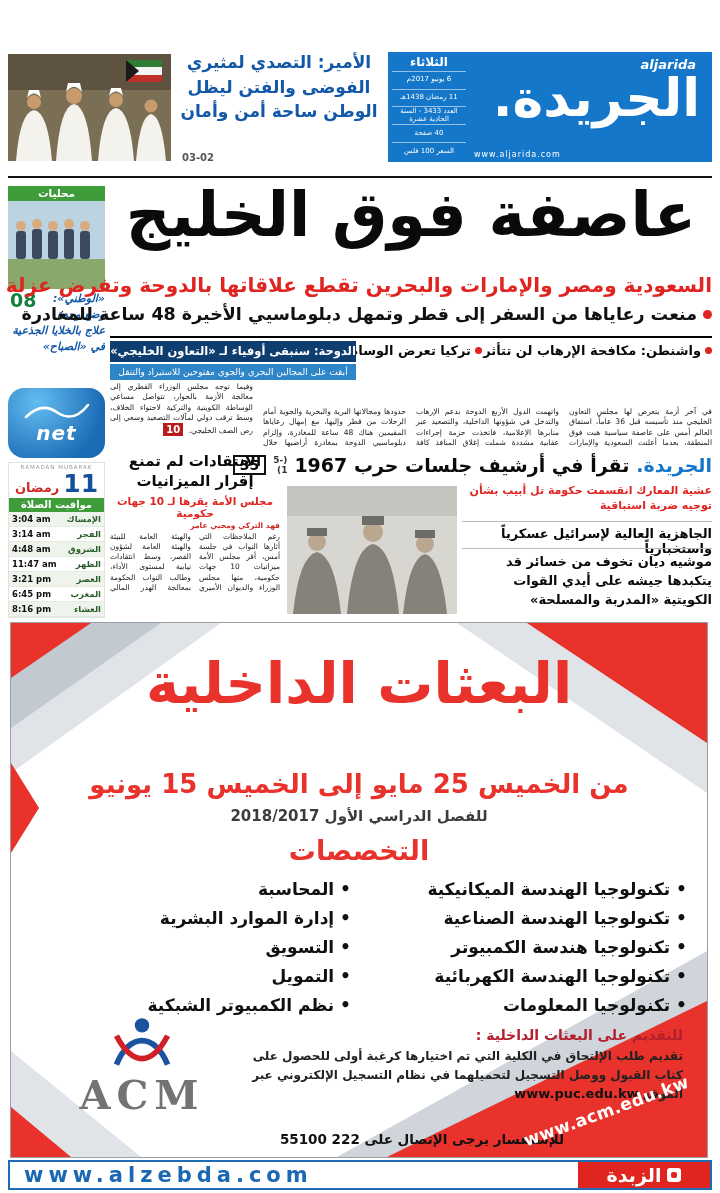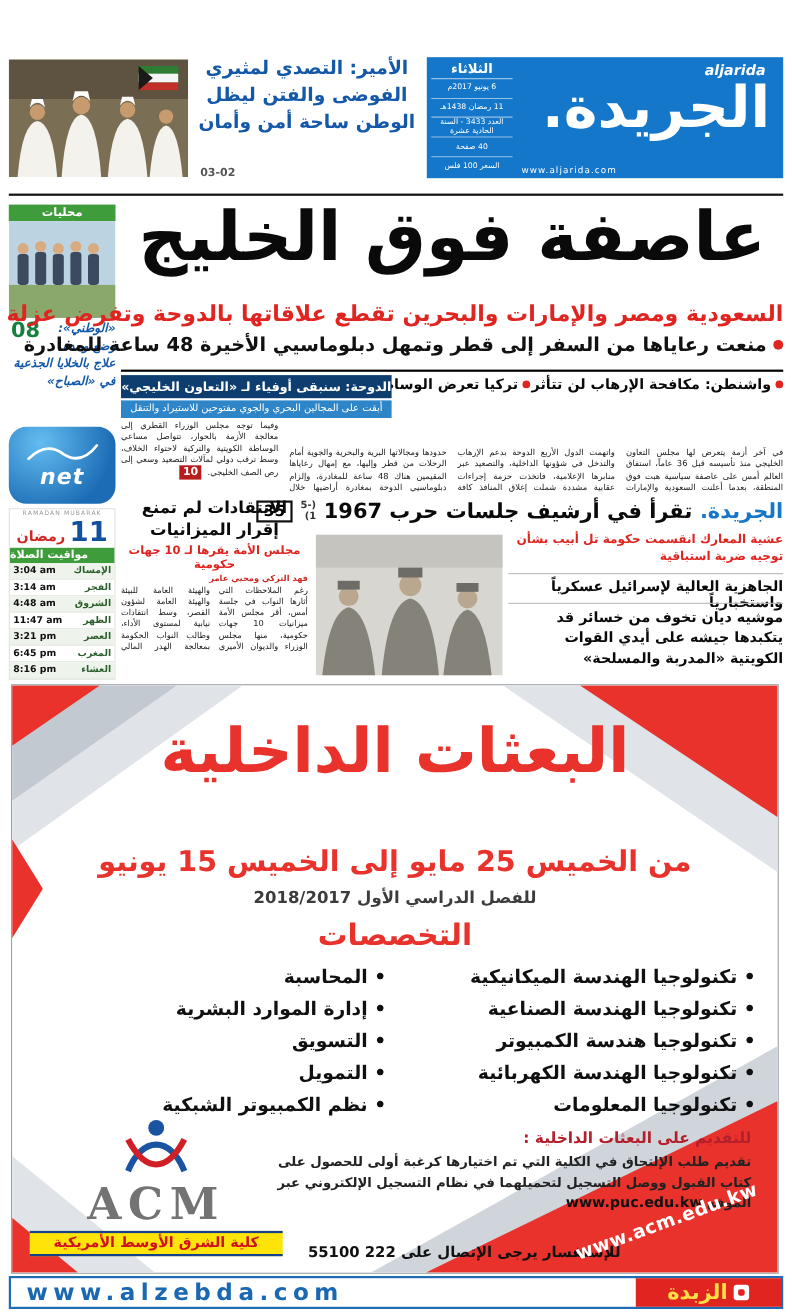--- a/index.html
+++ b/index.html
@@ -37,21 +37,21 @@
   .net { position: absolute; left: 8px; top: 388px; width: 97px; height: 70px; border-radius: 16px;
          background: radial-gradient(circle at 30% 20%, #63bdf0, #1c6cb5 75%);
          display: flex; flex-direction: column; align-items: center; justify-content: center; color: #fff; }
   .net-word { font-weight: 800; font-style: italic; font-size: 20px; letter-spacing: 1px; }
   .prayer { position: absolute; left: 8px; top: 462px; width: 97px; direction: rtl; font-size: 8.5px;
             border: 1px solid #dfe4dc; background: #fff; }
   .ram-small { text-align: center; font-size: 5.5px; color: #999; letter-spacing: 1px; padding-top: 1px; }
   .ram-line { display: flex; align-items: baseline; justify-content: center; gap: 4px; margin: 1px 0 2px; }
   .ram-day { color: #15509d; font-size: 25px; font-weight: 800; line-height: 1; }
   .ram-word { color: #cc2a24; font-size: 13px; font-weight: bold; }
-  .p-head { background: #3f9c3a; color: #fff; text-align: left; font-weight: bold; font-size: 10px;
+  .p-head { background: #3f9c3a; color: #fff; text-align: center; font-weight: bold; font-size: 10px;
             height: 14px; line-height: 14px; }
   .p-row { display: flex; justify-content: space-between; height: 15px; line-height: 15px; padding: 0 3px;
            border-bottom: 1px solid #e4eae1; }
   .p-rows .p-row:nth-child(odd) { background: #eef4ec; }
   .p-label { font-weight: bold; color: #2c5e2c; }
   .p-time { color: #111; font-weight: bold; direction: ltr; }
 
   
   .lead-hl { position: absolute; left: 110px; top: 182px; width: 602px; text-align: center; font-size: 62px;
              font-weight: 800; color: #0a0a0a; line-height: 1.05; direction: rtl; white-space: nowrap; }
@@ -146,21 +146,21 @@
   .contact { position: absolute; left: 266px; top: 508px; width: 290px; text-align: center; font-size: 13.5px;
              font-weight: 800; color: #111; direction: rtl; z-index: 2; }
   .phone { direction: ltr; unicode-bidi: isolate; }
   .acm-site { position: absolute; left: 508px; top: 478px; transform: rotate(-20deg); color: #fff;
               font-weight: 800; font-size: 17px; z-index: 3; letter-spacing: .5px; }
 
   
   .footer { position: absolute; left: 8px; top: 1160px; width: 704px; height: 30px; border: 2px solid #1f6cb4;
             background: #fff; display: flex; align-items: center; }
   .foot-site { margin-left: 14px; color: #1a67b2; font-weight: 800; font-size: 21px; letter-spacing: 5px; }
-  .foot-brand { margin-left: auto; height: 100%; width: 132px; background: #e0241f; color: #fde047; display: flex;
+  .foot-brand { margin-left: auto; height: 100%; width: 132px; background: #e0241f; color: #ffffff; display: flex;
                 align-items: center; justify-content: center; gap: 6px; font-weight: 800; font-size: 19px; direction: rtl; }
   .foot-icon { width: 14px; height: 14px; background: #fff; border-radius: 3px; position: relative; }
   .foot-icon::after { content: ""; position: absolute; inset: 4px; background: #e0241f; border-radius: 2px; }
 </style>
 </head>
 <body>
 
 <div class="page">
 
   <div class="top-photo">
@@ -393,21 +393,20 @@
 
     <div class="acm">
       <div class="acm-mark">
         <svg viewBox="0 0 100 70">
           <circle cx="50" cy="13" r="9" fill="#1a53a0"></circle>
           <path d="M18 62 C34 22, 66 22, 82 62" stroke="#1a53a0" stroke-width="7" fill="none"></path>
           <path d="M18 26 C38 64, 62 64, 82 26" stroke="#d01f26" stroke-width="7" fill="none"></path>
         </svg>
       </div>
       <div class="acm-letters">ACM</div>
-      <div class="acm-college">كلية الشرق الأوسط الأمريكية</div>
     </div>
 
     <div class="contact">
       <span>للإستفسار يرجى الإتصال على</span>
       <span class="phone">55100 222</span>
     </div>
 
     <div class="acm-site">www.acm.edu.kw</div>
   </div>
 

